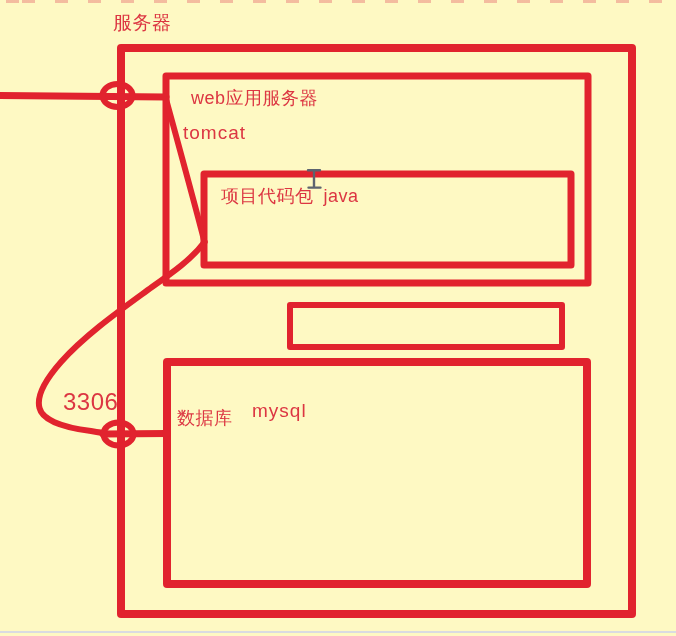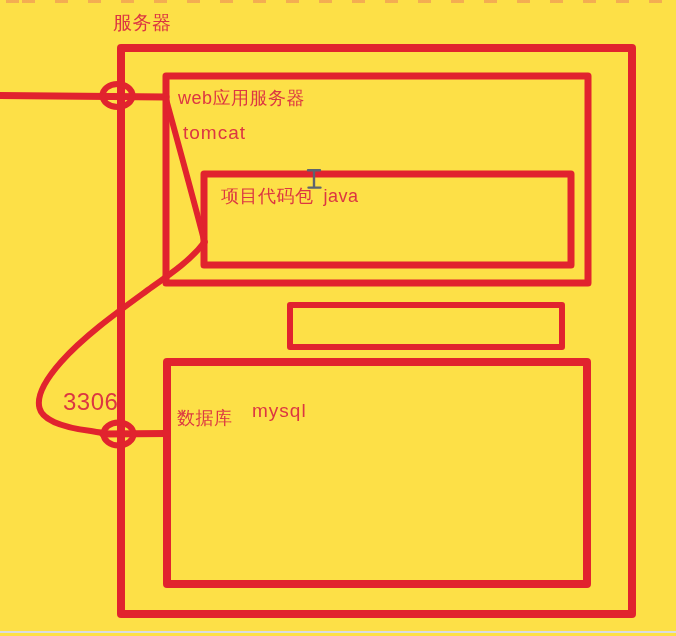--- a/index.html
+++ b/index.html
@@ -6,21 +6,21 @@
     --stroke-red:#e1232e;
     --text-red:#dc3642;
     --cursor-gray:#5d646f;
     --edge-gray:#d9dce1;
   }
   *{margin:0;padding:0;box-sizing:border-box;}
   html,body{background:#fff;}
   .canvas{
     position:relative;
     width:676px;height:636px;
-    background:#fde047;
+    background:#fef9c3;
     overflow:hidden;
     font-family:"Liberation Sans","DejaVu Sans",sans-serif;
   }
   .top-ghost{
     position:absolute;left:0;top:0;width:676px;height:3px;
     background:repeating-linear-gradient(90deg,
       rgba(228,90,100,0.38) 0 13px, rgba(255,255,255,0) 13px 33px);
     background-position:22px 0;
   }
   .bottom-edge{
@@ -77,21 +77,21 @@
     <path class="stroke w7" d="M 103 434 L 167 433.5"></path>
 
     <ellipse class="stroke w6" cx="117.5" cy="95.5" rx="15" ry="11.5"></ellipse>
     <ellipse class="stroke w6" cx="118.5" cy="434" rx="15" ry="11.5"></ellipse>
 
     <path class="cursor" d="M308 170.2 h12 M314 170.2 v17 M308.5 187.6 h12"></path>
   </svg>
 
   <div class="lbl f19" style="left:113px;top:12px;">服务器</div>
 
-  <div class="lbl f18" style="left:178px;top:88px;">web应用服务器</div>
+  <div class="lbl f18" style="left:191px;top:88px;">web应用服务器</div>
   <div class="lbl f19" style="left:183px;top:122px;letter-spacing:1px;text-align:right;">tomcat</div>
 
   <div class="lbl f18 row" style="left:221px;top:186px;gap:10px;">
     <span>项目代码包</span>
     <span>java</span>
   </div>
 
 
   <div class="lbl f18" style="left:177px;top:408px;">数据库</div>
   <div class="lbl f19" style="left:252px;top:400px;letter-spacing:1px;">mysql</div>

